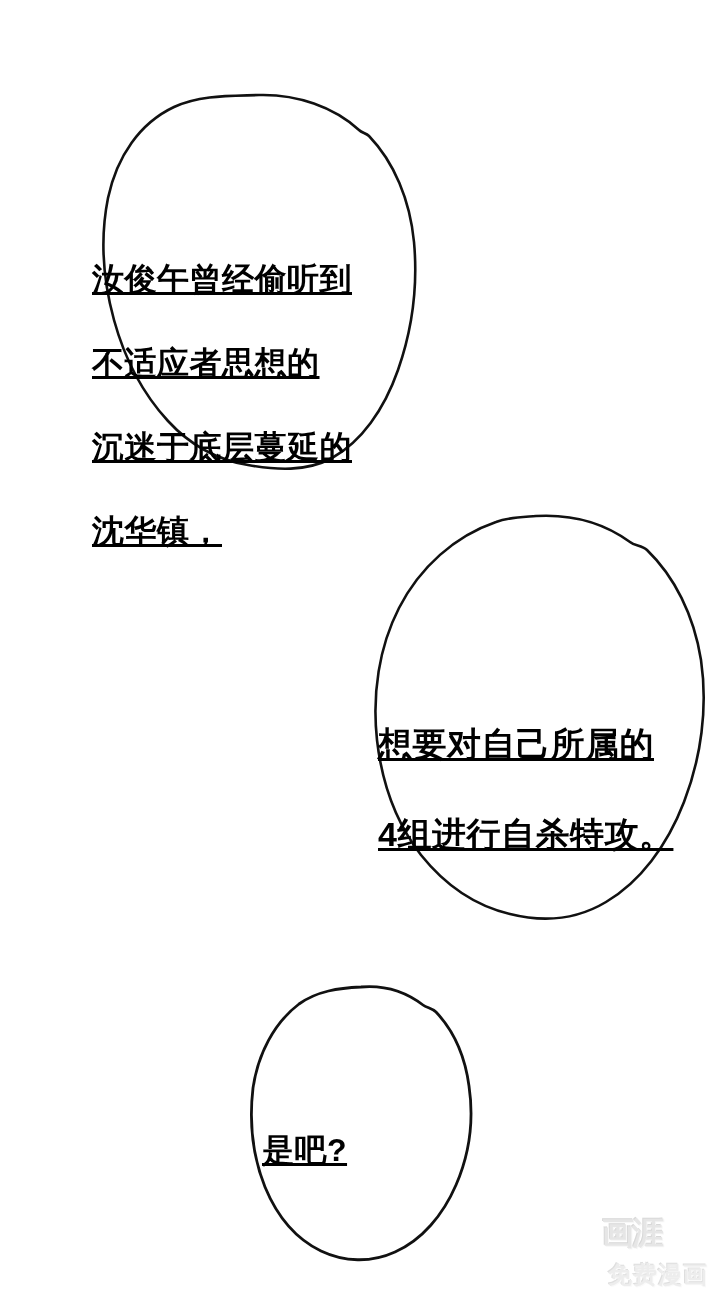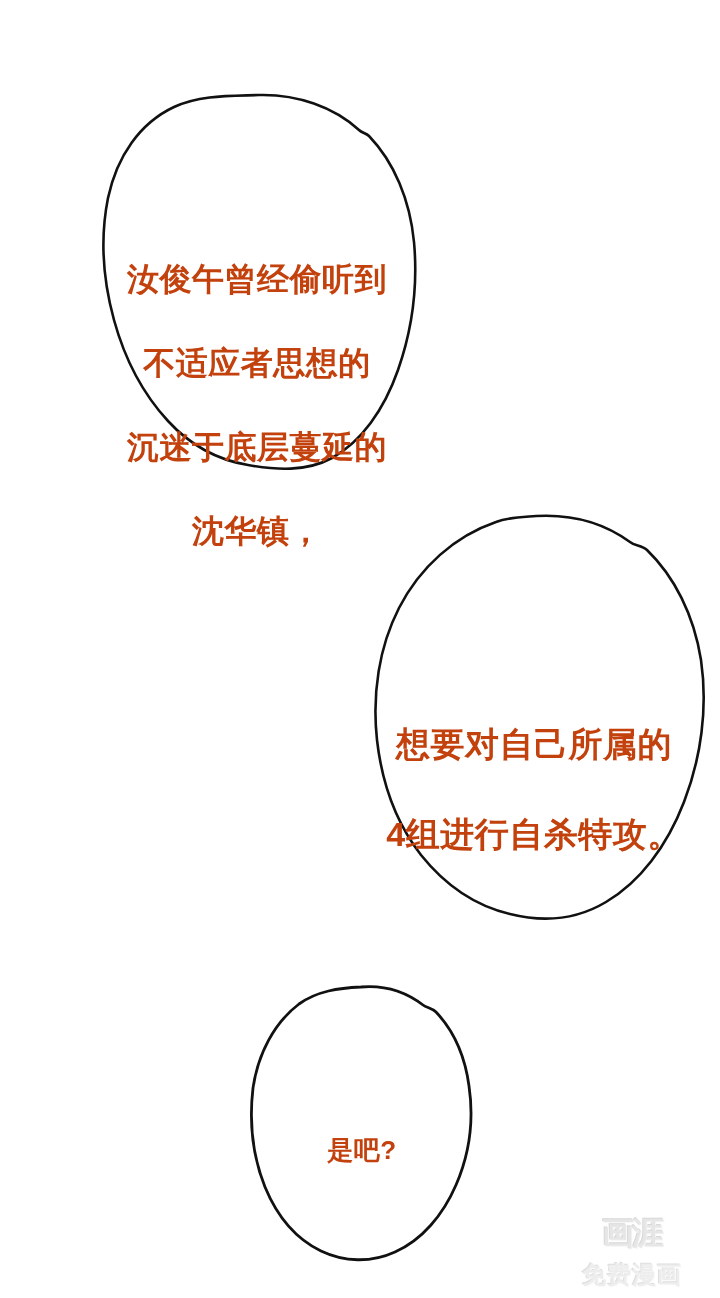--- a/index.html
+++ b/index.html
@@ -32,26 +32,26 @@
   .bubble-outline {
     fill: #ffffff;
     stroke: #111111;
     stroke-linecap: round;
     stroke-linejoin: round;
   }
 
   
   .bubble-text {
     position: absolute;
-    text-align: center;
-    color: #c2410c;
+    color: #000000;
     font-weight: 700;
     letter-spacing: 0.5px;
     white-space: pre-line;
     line-height: 1.30;
+    text-decoration: underline;
     -webkit-font-smoothing: antialiased;
   }
   .bubble-text .line {
     display: block;
   }
 
   #bubble-1-text {
     left: 92px;
     top: 216px;
     width: 330px;
@@ -62,21 +62,21 @@
     left: 378px;
     top: 677px;
     width: 312px;
     font-size: 34px;
     line-height: 45px;
   }
   #bubble-3-text {
     left: 262px;
     top: 1090px;
     width: 200px;
-    font-size: 26px;
+    font-size: 32px;
     line-height: 40px;
   }
 
   
   #watermark {
     position: absolute;
     right: 12px;
     bottom: 8px;
     width: 152px;
     text-align: center;
@@ -94,20 +94,21 @@
   }
   #watermark-tagline {
     font-size: 24px;
     font-weight: 700;
     line-height: 30px;
     color: #ededed;
     letter-spacing: 1px;
     text-shadow:
       1px 1px 0 #fafafa,
       -1px -1px 0 #dedede;
+    text-align: right;
   }
 </style>
 </head>
 <body>
 
 <div id="comic-page">
 
   <svg class="bubble-svg" style="left:96px; top:90px;" width="325" height="380" viewBox="0 0 325 380">
     <path class="bubble-outline" stroke-width="2.6" d="M163 5
          C 201 4, 238 17, 263 40

